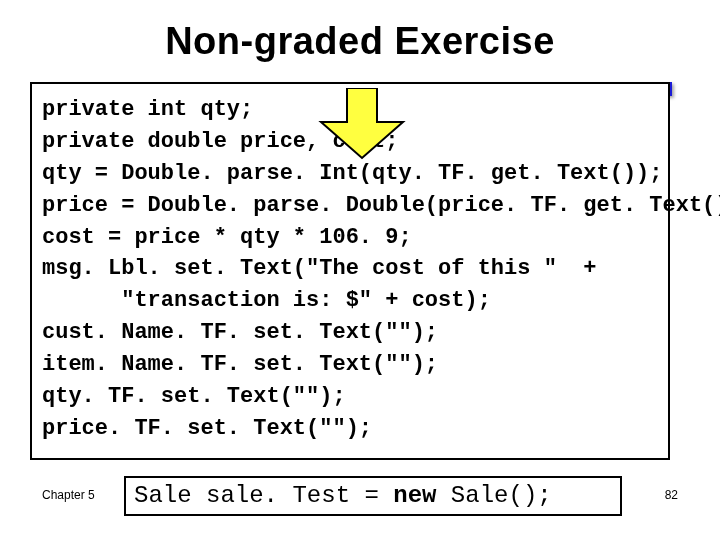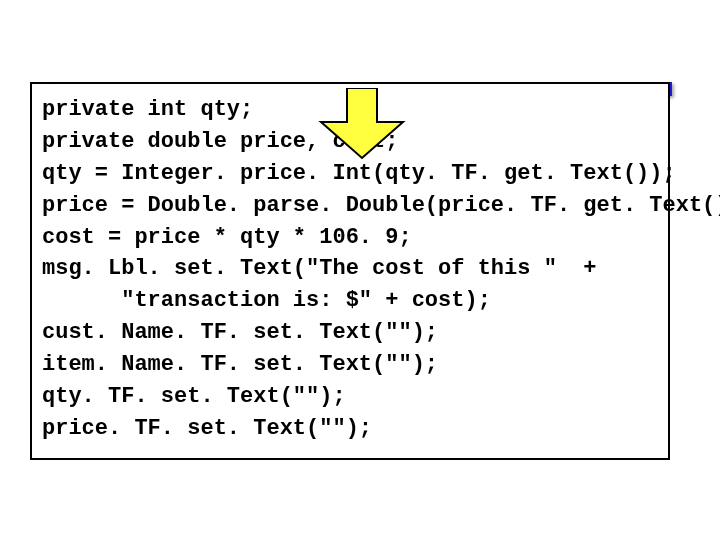--- a/index.html
+++ b/index.html
@@ -102,35 +102,41 @@
     font-size: 12px;
     color: #000;
     font-family: Arial, sans-serif;
   }
 </style>
 </head>
 <body>
 
 <div class="slide">
 
+  <div class="title">Non-graded Exercise</div>
 
   <div class="rule"></div>
 
   <div class="codebox"><span>private int qty;</span>
 <span>private double price, cost;</span>
-<span>qty = Integer. price. Int(qty. TF. get. Text());</span>
+<span>qty = Double. parse. Int(qty. TF. get. Text());</span>
 <span>price = Double. parse. Double(price. TF. get. Text());</span>
 <span>cost = price * qty * 106. 9;</span>
 <span>msg. Lbl. set. Text("The cost of this "  +</span>
 <span>      "transaction is: $" + cost);</span>
 <span>cust. Name. TF. set. Text("");</span>
 <span>item. Name. TF. set. Text("");</span>
 <span>qty. TF. set. Text("");</span>
 <span>price. TF. set. Text("");</span></div>
 
   <div class="arrow">
     <svg viewBox="0 0 120 72">
       <polygon stroke="#000" stroke-width="2" points="52,0 82,0 82,34 108,34 67,70 26,34 52,34" fill="#ffff40"></polygon>
     </svg>
   </div>
 
+  <div class="footer">
+    <div class="chapter">Chapter 5</div>
+    <div class="salebox"><span>Sale sale. Test = </span><span class="kw">new</span><span> Sale();</span></div>
+    <div class="pagenum">82</div>
+  </div>
 
 </div>
 
 </body></html>

